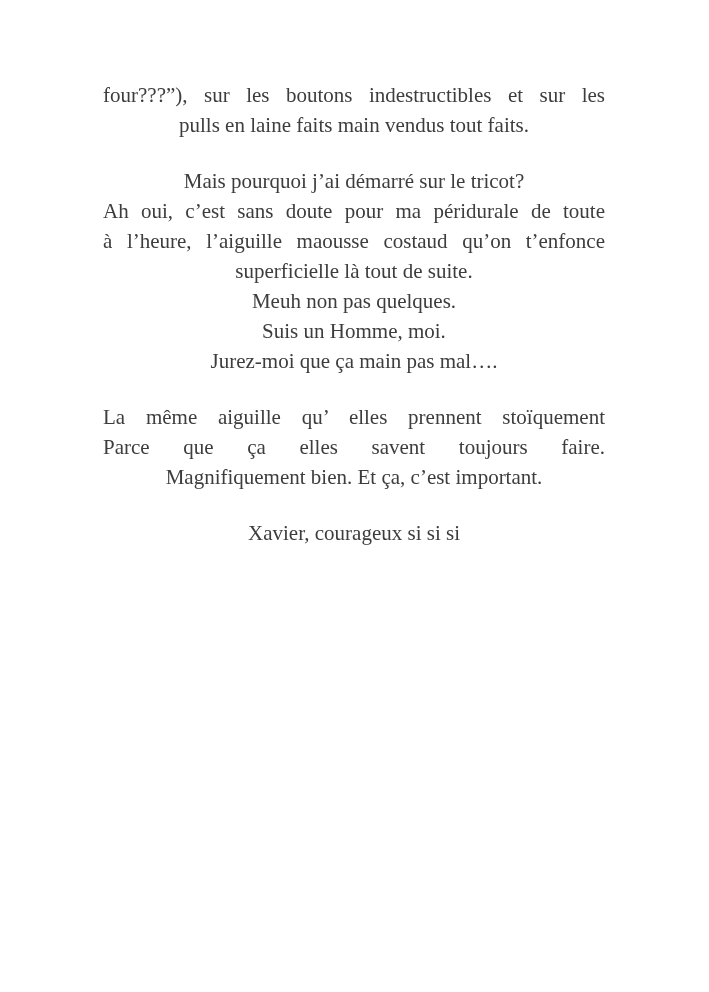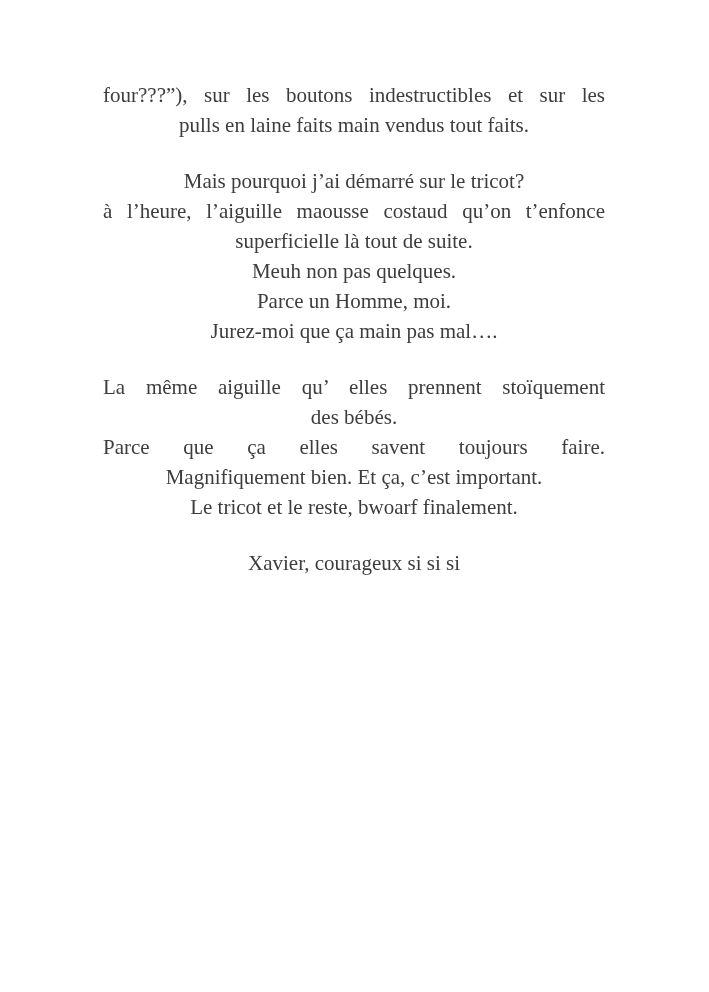--- a/index.html
+++ b/index.html
@@ -53,33 +53,32 @@
 
   <div class="text-content">
 
     <div class="block">
       <div class="line stretch">four???”), sur les boutons indestructibles et sur les</div>
       <div class="line">pulls en laine faits main vendus tout faits.</div>
     </div>
 
     <div class="block">
       <div class="line">Mais pourquoi j’ai démarré sur le tricot?</div>
+      <div class="line stretch">Ah oui, c’est sans doute pour ma péridurale de toute</div>
       <div class="line stretch">à l’heure, l’aiguille maousse costaud qu’on t’enfonce</div>
       <div class="line">superficielle là tout de suite.</div>
       <div class="line">Meuh non pas quelques.</div>
-      <div class="line">Parce un Homme, moi.</div>
+      <div class="line">Suis un Homme, moi.</div>
       <div class="line">Jurez-moi que ça main pas mal….</div>
     </div>
 
     <div class="block">
       <div class="line stretch">La même aiguille qu’ elles prennent stoïquement</div>
-      <div class="line">des bébés.</div>
       <div class="line stretch">Parce que ça elles savent toujours faire.</div>
       <div class="line">Magnifiquement bien. Et ça, c’est important.</div>
-      <div class="line">Le tricot et le reste, bwoarf finalement.</div>
     </div>
 
     <div class="block">
       <div class="line">Xavier, courageux si si si</div>
     </div>
 
   </div>
 
   <div class="page-number">30</div>
 

